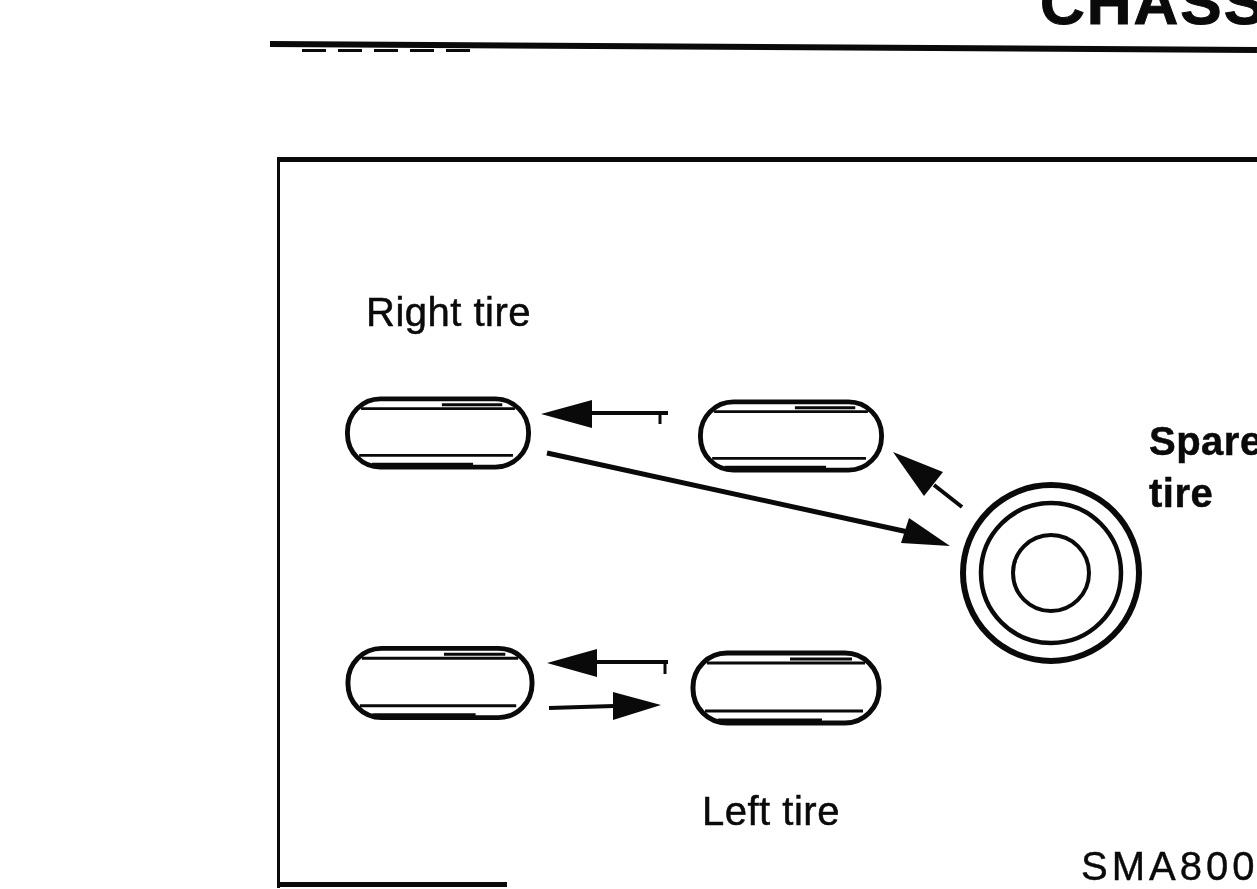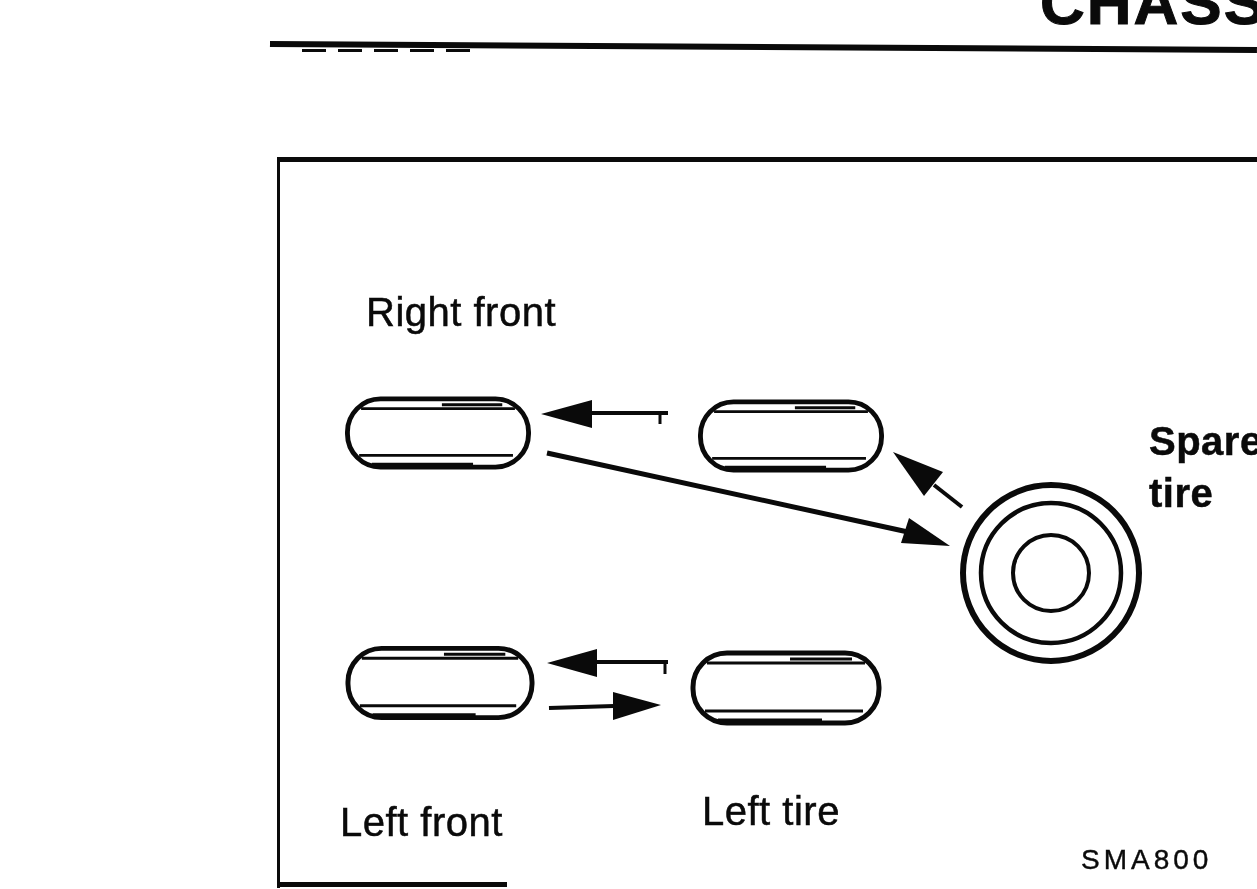--- a/index.html
+++ b/index.html
@@ -70,21 +70,21 @@
   .diagram-label {
     font-size: 40px;
     line-height: 44px;
     white-space: nowrap;
     letter-spacing: 0.5px;
     -webkit-text-stroke: 0.5px #0a0a0a;
   }
   .spare-label { line-height: 52px; }
 
   .figure-code {
-    font-size: 28px;
+    font-size: 40px;
     letter-spacing: 4px;
     -webkit-text-stroke: 0.4px #0a0a0a;
   }
 
   svg { display: block; overflow: visible; }
   .ink-stroke { stroke: #0a0a0a; fill: none; }
   .ink-fill   { fill: #0a0a0a; stroke: none; }
 </style>
 </head>
 <body>
@@ -92,22 +92,21 @@
 <div id="page">
 
   <div class="abs header-title">CHASSIS</div>
 
   <div class="abs title-rule"></div>
   <div class="abs title-rule-dashes"></div>
 
   <div class="abs figure-box"></div>
   <div class="abs figure-box-bottom"></div>
 
-  <div class="abs diagram-label" style="left:366px; top:290px;">Right front</div>
-  <div class="abs diagram-label" style="left:340px; top:800px;">Left front</div>
+  <div class="abs diagram-label" style="left:366px; top:290px;">Right tire</div>
   <div class="abs diagram-label" style="left:702px; top:789px;">Left tire</div>
   <div class="abs diagram-label spare-label" style="left:1149px; top:415px;font-weight:bold;">
     <div>Spare</div>
     <div>tire</div>
   </div>
 
   <svg class="abs" style="left:343px; top:396px;" width="190" height="74" viewBox="0 0 192 76">
     <rect class="ink-stroke" x="3" y="3" width="186" height="70" rx="34" ry="34" fill="#fff" stroke-width="5"></rect>
     <line class="ink-stroke" x1="17" y1="13" x2="175" y2="13" stroke-width="3"></line>
     <line class="ink-stroke" x1="15" y1="61" x2="173" y2="61" stroke-width="3"></line>

